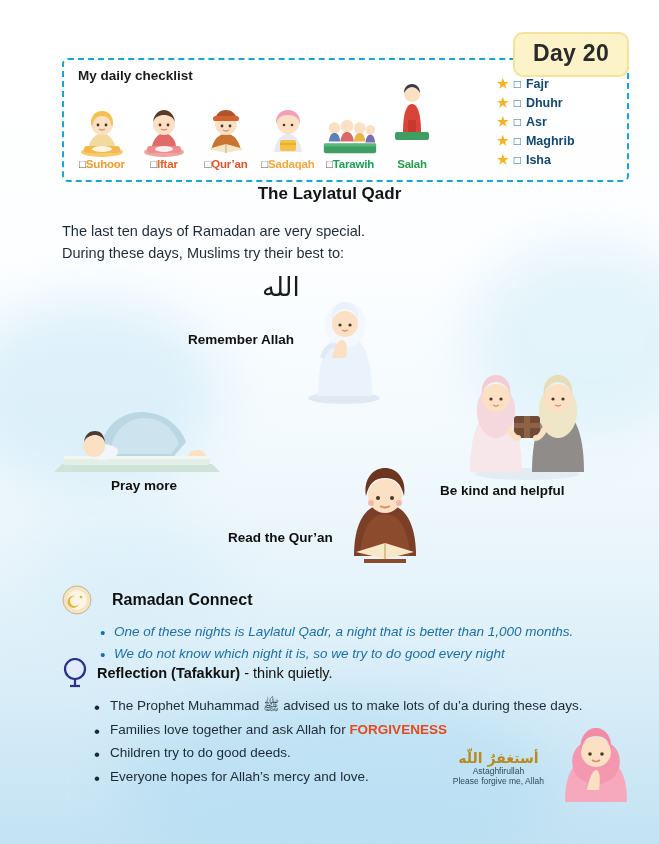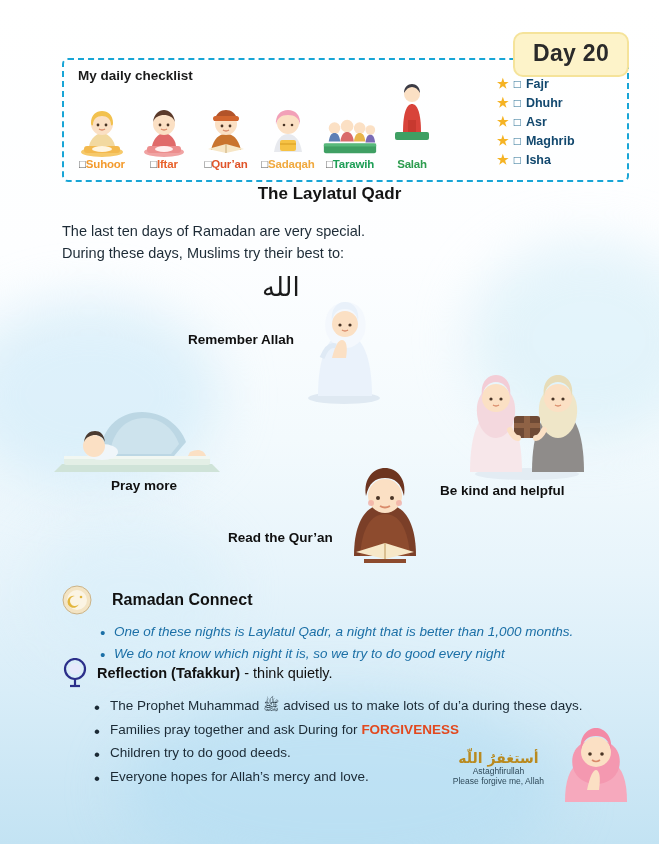--- a/index.html
+++ b/index.html
@@ -538,21 +538,21 @@
       <svg width="26" height="30" viewBox="0 0 26 30">
         <ellipse cx="13" cy="11" rx="10" ry="10" fill="none" stroke="#2b2f8a" stroke-width="2.2"></ellipse>
         <ellipse cx="13" cy="11" rx="6" ry="6" fill="#e6e9fb"></ellipse>
         <path d="M13 21v7" stroke="#2b2f8a" stroke-width="2.2"></path>
         <path d="M8 28h10" stroke="#2b2f8a" stroke-width="2.2"></path>
       </svg>
       <span><b>Reflection (Tafakkur)</b><span> - think quietly.</span></span>
     </div>
     <ul class="refl-bullets">
       <li><span>The Prophet Muhammad ﷺ advised us to make lots of du’a during these days.</span></li>
-      <li><span>Families pray together and ask During for </span><span class="forgive">FORGIVENESS</span></li>
+      <li><span>Families love together and ask Allah for </span><span class="forgive">FORGIVENESS</span></li>
       <li><span>Children try to do good deeds.</span></li>
       <li><span>Everyone hopes for Allah’s mercy and love.</span></li>
     </ul>
   </div>
 
   <svg class="sw" style="right:20px; bottom:38px;" width="86" height="96" viewBox="0 0 86 96">
     <path d="M12 92c0-30 9-44 31-44s31 14 31 44z" fill="#f6a9bd"></path>
     <path d="M20 58c-4-18 8-28 23-28s27 10 23 28c-3 10-12 16-23 16s-20-6-23-16z" fill="#f498b0"></path>
     <circle cx="43" cy="42" r="15" fill="#fbe0c4"></circle>
     <path d="M28 40c-2-14 7-22 15-22s17 8 15 22c-2-10-7-14-15-14s-13 4-15 14z" fill="#f38aa6"></path>

